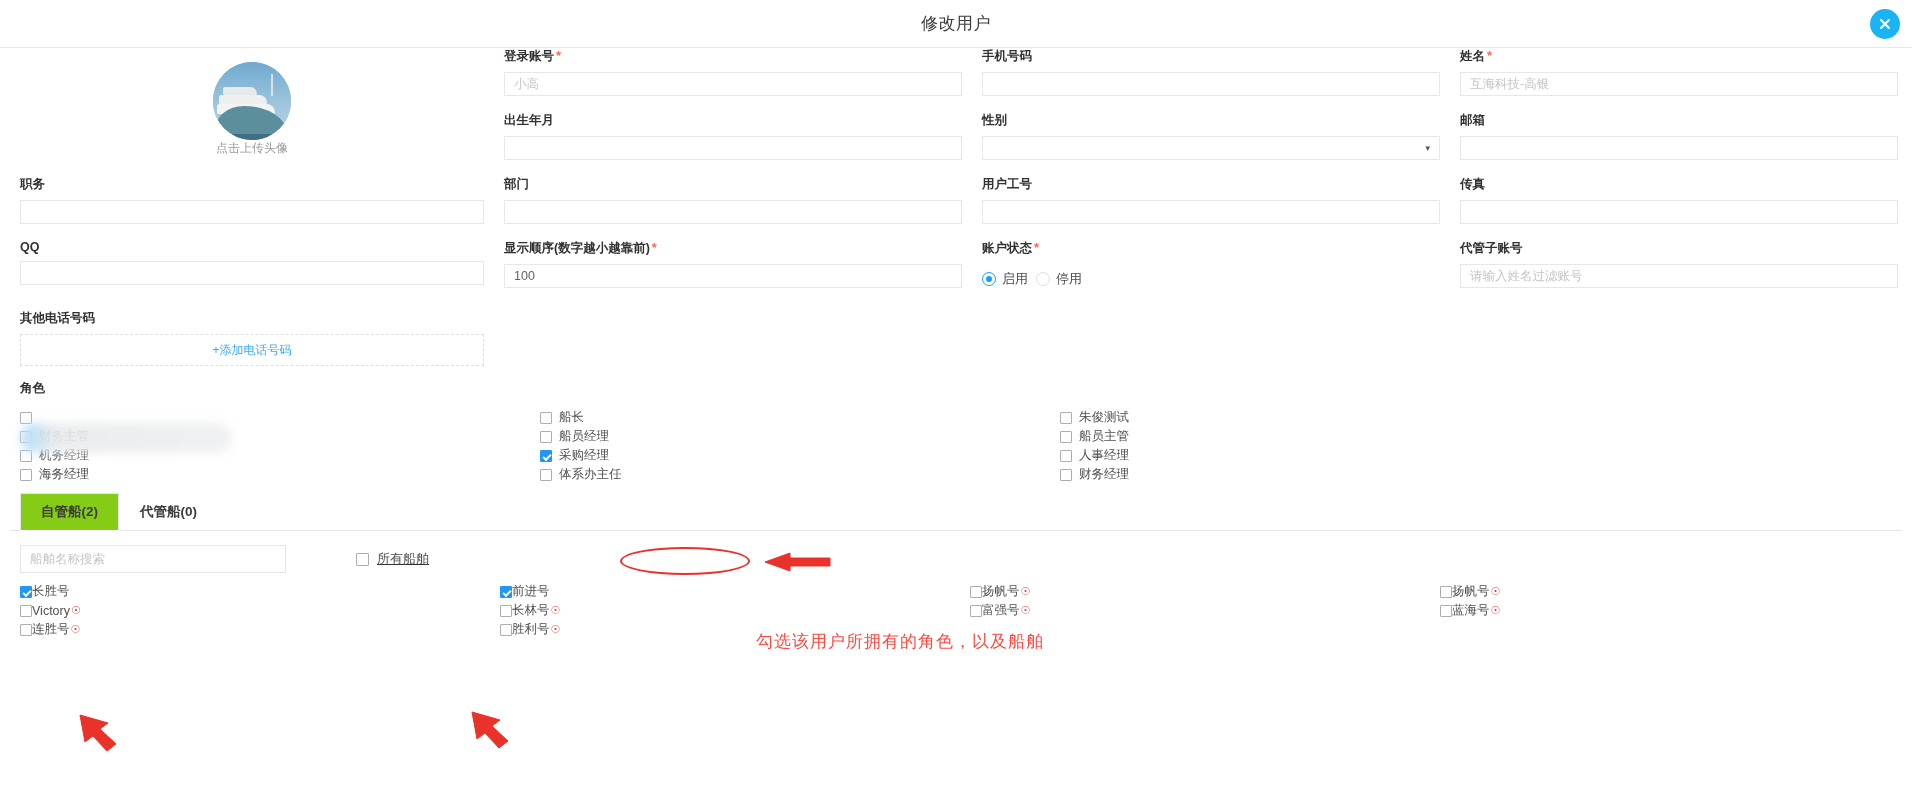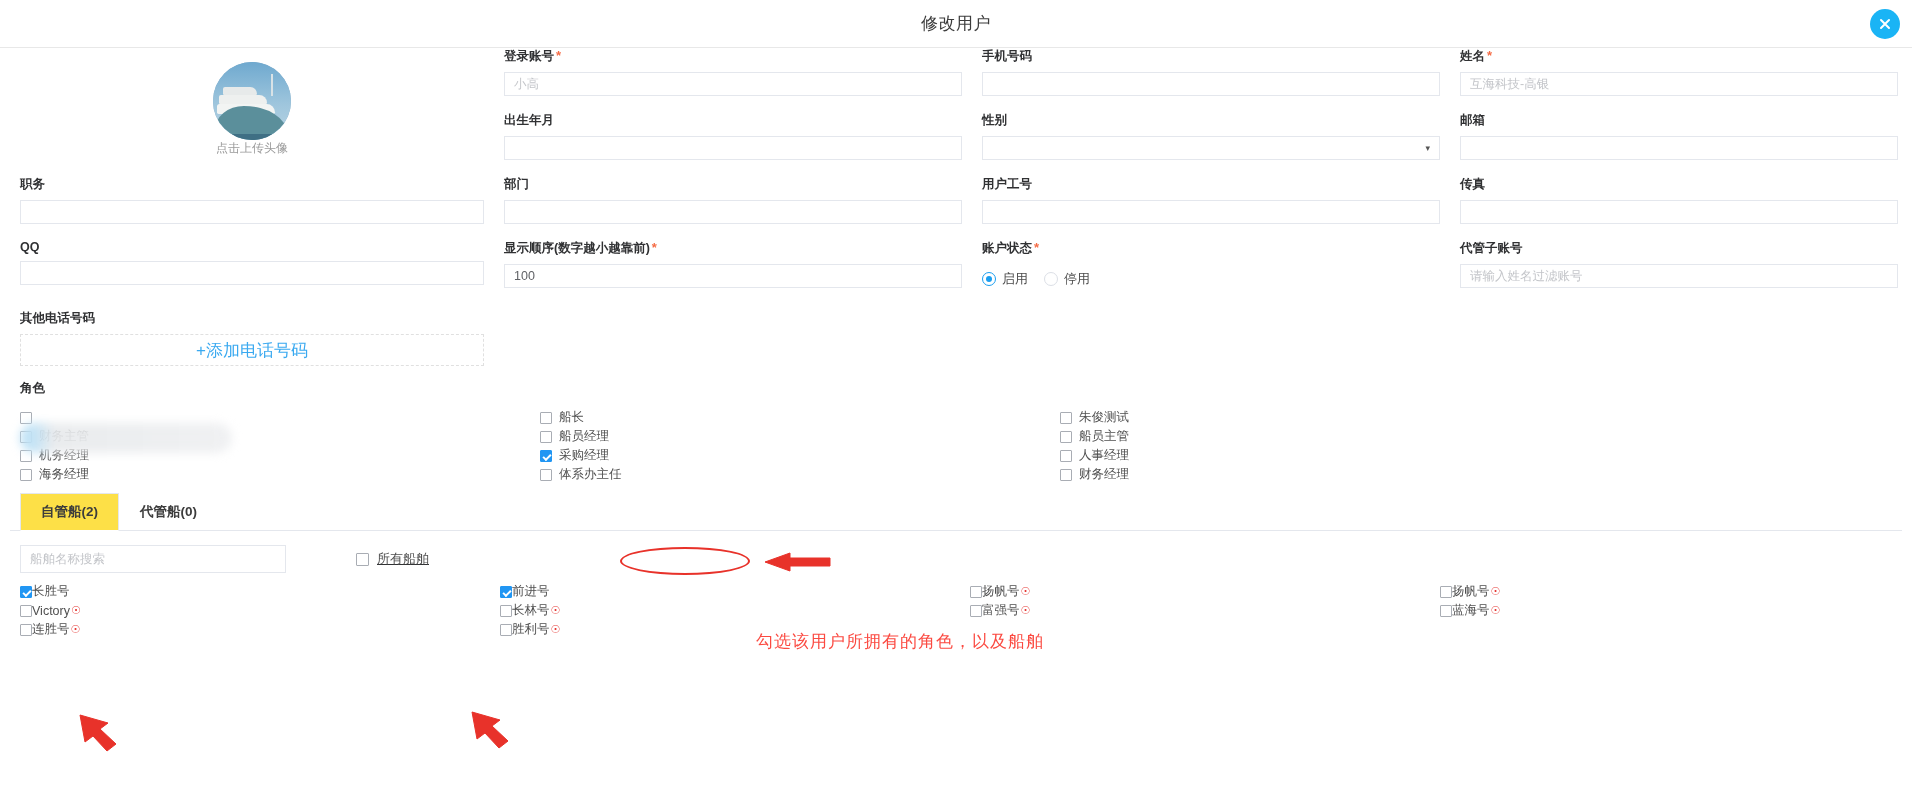--- a/index.html
+++ b/index.html
@@ -87,36 +87,36 @@
     padding: 0 9px; outline: none;
     font-family: inherit;
   }
   .finput::placeholder { color: #c3c5c9; }
   .finput.filled { color: #606266; }
   .fselect { position: relative; }
   .fselect .caret {
     position: absolute; right: 10px; top: 50%; transform: translateY(-50%);
     font-size: 9px; color: #555; pointer-events: none;
   }
-  .radio-row { display:flex; align-items:center; height:30px; gap: 16px; }
+  .radio-row { display:flex; align-items:center; height:30px; gap: 8px; }
   .radio-item { display:flex; align-items:center; gap:6px; cursor:pointer; font-size:13px; color:#4a4a4a; }
   .radio-dot {
     width:14px; height:14px; border-radius:50%; border:1px solid #dcdfe6; background:#fff;
     display:flex; align-items:center; justify-content:center;
   }
   .radio-dot.on { border-color:#1a9ef0; }
   .radio-dot.on::after { content:''; width:6px; height:6px; border-radius:50%; background:#1a9ef0; }
 
   
   .phone-section { padding: 0 10px; }
   .add-phone {
     width: 464px; height: 32px;
     border: 1px dashed #e0e0e0; background:#fff;
     display:flex; align-items:center; justify-content:center;
-    color:#3aa9f0; font-size:17px; cursor:pointer;
+    color:#3aa9f0; font-size:12px; cursor:pointer;
   }
 
   
   .roles-wrap { padding: 0 10px; position: relative; }
   .roles-grid {
     display: grid;
     grid-template-columns: 520px 520px 520px;
     margin-top: 6px;
     position: relative;
   }
@@ -161,21 +161,21 @@
     height: 38px;
   }
   .tab {
     height: 38px; padding: 0 20px;
     display:flex; align-items:center; justify-content:center;
     font-size:13.5px; font-weight:bold; color:#3c3c3c; cursor:pointer;
     border: 1px solid transparent; border-bottom: none;
   }
   .tab.active {
     border-color:#e4e7ed; border-bottom:1px solid #fff;
-    margin-bottom:-1px; background:#fde047;
+    margin-bottom:-1px; background:#84cc16;
   }
 
   
   .ship-search-row { display:flex; align-items:center; padding: 14px 10px 0 10px; }
   .ship-search {
     width: 266px; height: 28px; border:1px solid #e4e7ed;
     font-size:12.5px; color:#606266; padding: 0 9px; outline:none;
     font-family: inherit;
   }
   .ship-search::placeholder { color:#c3c5c9; }

